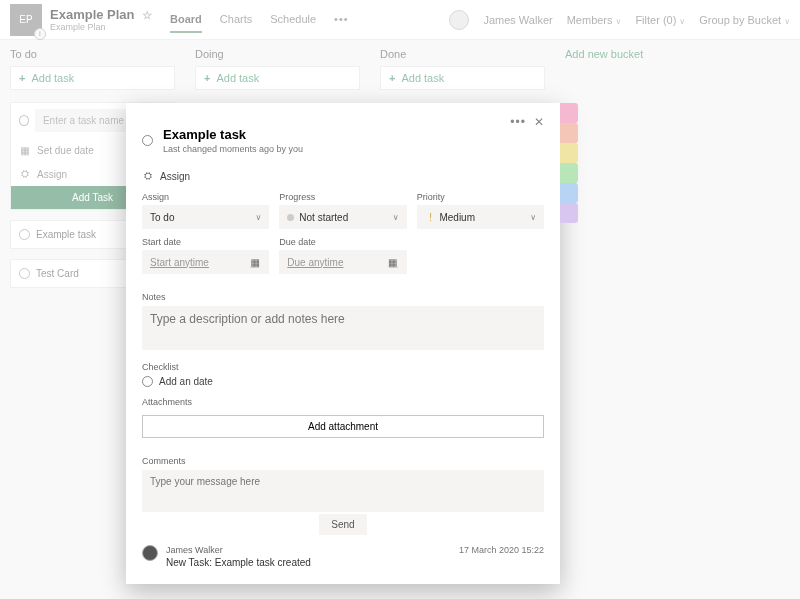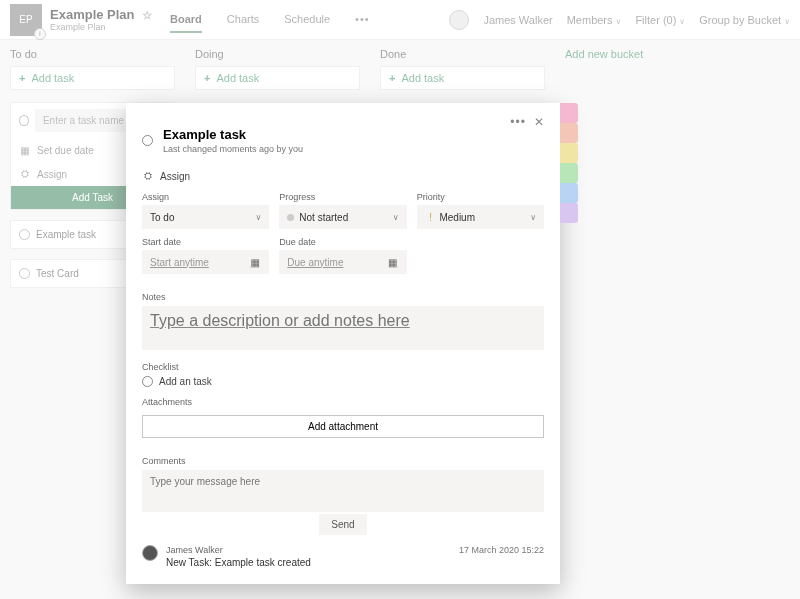--- a/index.html
+++ b/index.html
@@ -4,21 +4,21 @@
   <style>
     * { box-sizing: border-box; margin: 0; padding: 0; font-family: "Segoe UI", sans-serif; }
     body { width: 800px; height: 599px; background: #f3f2f1; overflow: hidden; position: relative; font-size: 11px; }
     .header { height: 40px; display: flex; align-items: center; padding: 0 10px; border-bottom: 1px solid #e1dfdd; background: #fff; justify-content: center; }
     .plan-tile { width: 32px; height: 32px; background: #6a6a6a; color: #fff; display: flex; align-items: center; justify-content: center; font-size: 10px; margin-right: 8px; position: relative; }
     .plan-tile .badge { position: absolute; bottom: -4px; right: -4px; width: 12px; height: 12px; border: 1px solid #999; border-radius: 50%; background: #f3f2f1; font-size: 8px; display: flex; align-items: center; justify-content: center; color: #555; }
     .plan-info { margin-right: 18px; }
     .plan-title { font-weight: 600; font-size: 13px; }
     .plan-title .star { color: #888; margin-left: 4px; font-size: 11px; }
     .plan-sub { font-size: 9px; color: #666; }
-    .tabs { display: flex; gap: 25px; }
+    .tabs { display: flex; gap: 18px; }
     .tab { font-size: 11px; color: #555; padding: 6px 0; cursor: pointer; }
     .tab.active { color: #222; font-weight: 600; border-bottom: 2px solid #4a7a5a; }
     .header-spacer { flex: 1; }
     .header-ctl { display: flex; align-items: center; gap: 14px; font-size: 11px; color: #555; }
     .avatar { width: 20px; height: 20px; border-radius: 50%; background: #ddd; border: 1px solid #aaa; }
     .chev { font-size: 8px; color: #888; margin-left: 3px; }
     .board { display: flex; gap: 20px; padding: 8px 10px; }
     .bucket { width: 165px; }
     .bucket-title { font-size: 11px; color: #333; margin-bottom: 6px; }
     .addtask { height: 24px; border: 1px solid #ddd; background: #fff; display: flex; align-items: center; padding: 0 8px; gap: 6px; color: #1a7a4a; font-size: 11px; margin-bottom: 12px; cursor: pointer; }
@@ -38,21 +38,21 @@
     .dlg-title { font-size: 13px; font-weight: 600; }
     .dlg-sub { font-size: 9px; color: #777; margin-top: 2px; }
     .assign-row { display: flex; align-items: center; gap: 6px; margin: 16px 0 10px 0; font-size: 10px; color: #444; cursor: pointer; }
     .field-row { display: flex; gap: 10px; margin-bottom: 8px; }
     .field { flex: 1; }
     .field label { font-size: 9px; color: #666; display: block; margin-bottom: 3px; }
     .select, .dateinput { background: #f5f4f3; border: none; width: 100%; height: 24px; display: flex; align-items: center; padding: 0 8px; font-size: 10px; color: #333; justify-content: space-between; }
     .dateinput { color: #999; text-decoration: underline; }
     .select .dot { width: 7px; height: 7px; border-radius: 50%; background: #ccc; margin-right: 5px; }
     .select .left { display: flex; align-items: center; }
-    .notes textarea { width: 100%; height: 44px; background: #f5f4f3; border: none; padding: 6px 8px; font-size: 16px; color: #888; resize: none; font-family: inherit; text-decoration: underline; }
+    .notes textarea { width: 100%; height: 44px; background: #f5f4f3; border: none; padding: 6px 8px; font-size: 12px; color: #888; resize: none; font-family: inherit; }
     .section-lbl { font-size: 9px; color: #666; margin-bottom: 4px; margin-top: 10px; }
     .check-row { display: flex; align-items: center; gap: 6px; font-size: 10px; color: #444; }
     .attach-btn { border: 1px solid #c9c7c5; background: #fff; padding: 5px 10px; font-size: 10px; cursor: pointer; margin-top: 4px; }
     .comments textarea { width: 100%; height: 42px; background: #f5f4f3; border: none; padding: 6px 8px; font-size: 10px; color: #888; resize: none; font-family: inherit; }
     .send-row { display: flex; justify-content: center; }
     .send-btn { background: #f5f4f3; border: none; padding: 5px 12px; font-size: 10px; cursor: pointer; color: #555; }
     .activity { display: flex; gap: 8px; margin-top: 10px; align-items: flex-start; }
     .activity .avatar { width: 16px; height: 16px; background: #555; }
     .activity .meta { font-size: 9px; color: #666; }
     .activity .desc { font-size: 10px; color: #333; margin-top: 2px; }
@@ -207,21 +207,21 @@
     </div>
     <div class="field"></div>
   </div>
   <div class="notes">
     <div class="section-lbl">Notes</div>
     <textarea placeholder="Type a description or add notes here" style=""></textarea>
   </div>
   <div class="section-lbl">Checklist</div>
   <div class="check-row">
     <span class="circle"></span>
-    <span>Add an task</span>
+    <span>Add an date</span>
   </div>
   <div class="section-lbl">Attachments</div>
   <button class="attach-btn">Add attachment</button>
   <div class="section-lbl" style="margin-top:18px">Comments</div>
   <div class="comments">
     <textarea placeholder="Type your message here" style=""></textarea>
   </div>
   <div class="send-row">
     <button class="send-btn">Send</button>
   </div>

